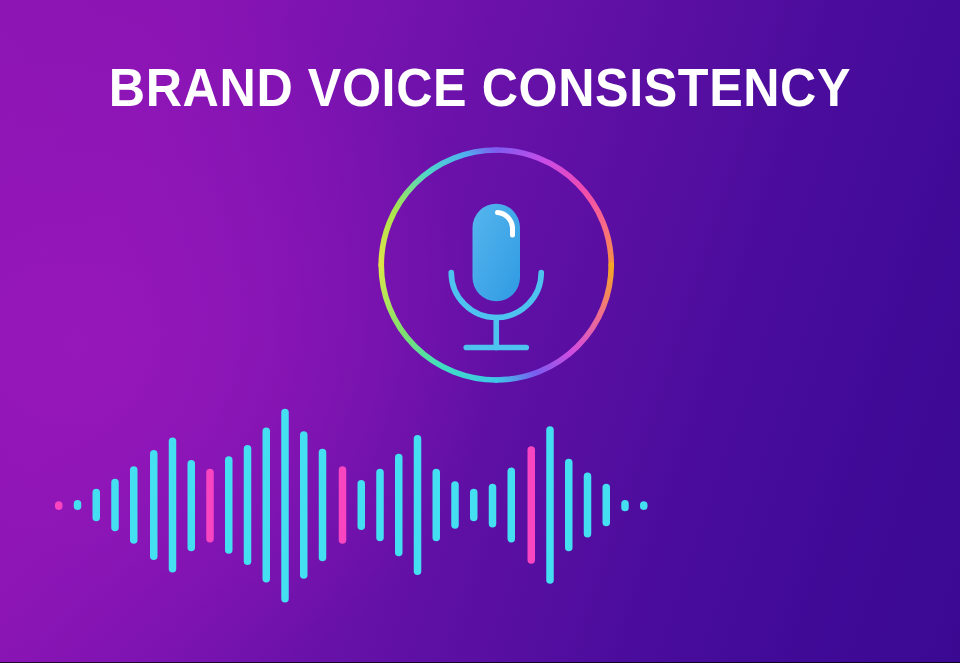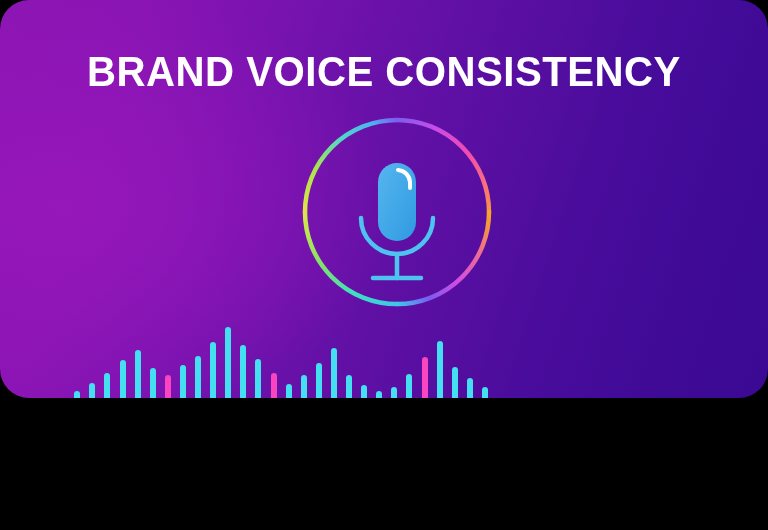--- a/index.html
+++ b/index.html
@@ -3,27 +3,26 @@
 <meta charset="utf-8">
 <style>
   html, body {
     margin: 0;
     padding: 0;
     background: #000;
   }
   #poster {
     position: relative;
     width: 768px;
-    height: 398px;
+    height: 530px;
     overflow: hidden;
     font-family: "Liberation Sans", sans-serif;
     background:
       radial-gradient(ellipse 70% 90% at 8% 52%, #9617ba 0%, rgba(150,23,186,0) 62%),
       linear-gradient(108deg, #8c15b2 0%, #8a14b4 16%, #7a13b0 30%, #6811a8 45%, #5a0fa2 58%, #4a0c9c 72%, #400a97 86%, #3a0992 100%);
-    border-radius: 29px;
   }
 
   
   #title {
     position: absolute;
     left: 0;
     right: 0;
     top: 47px;
     text-align: center;
     color: #ffffff;

